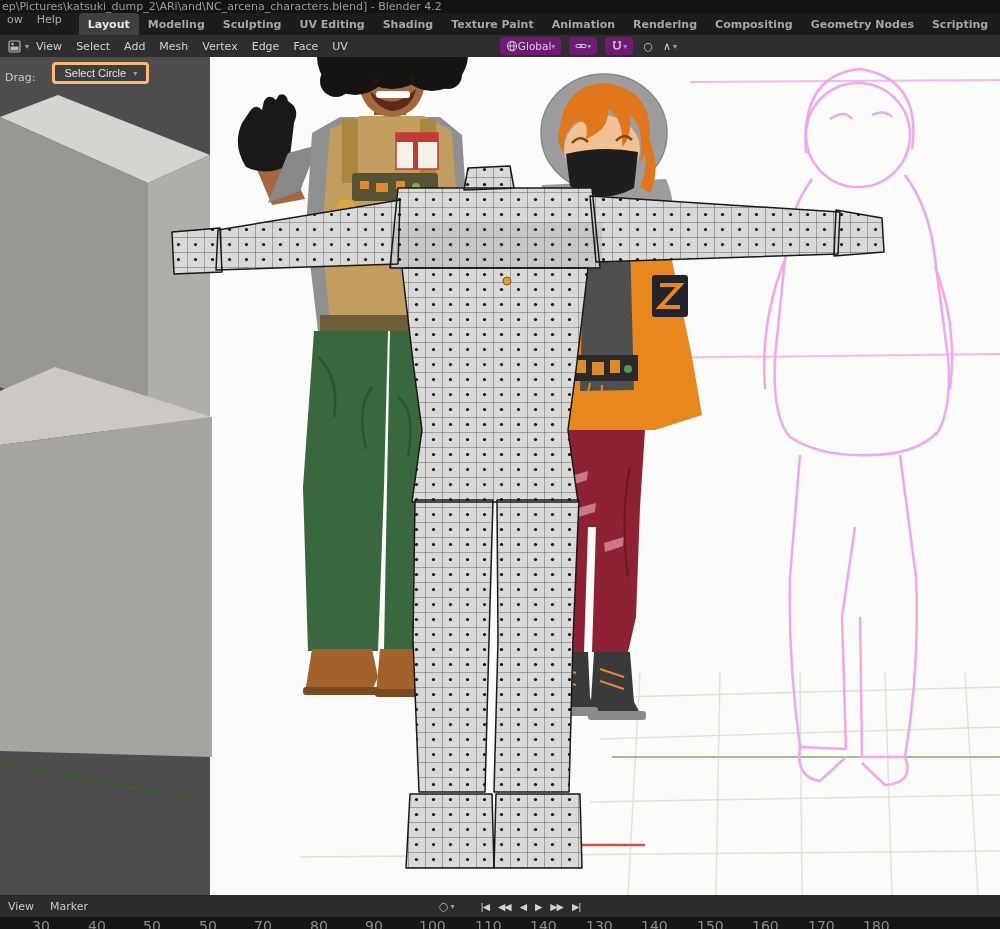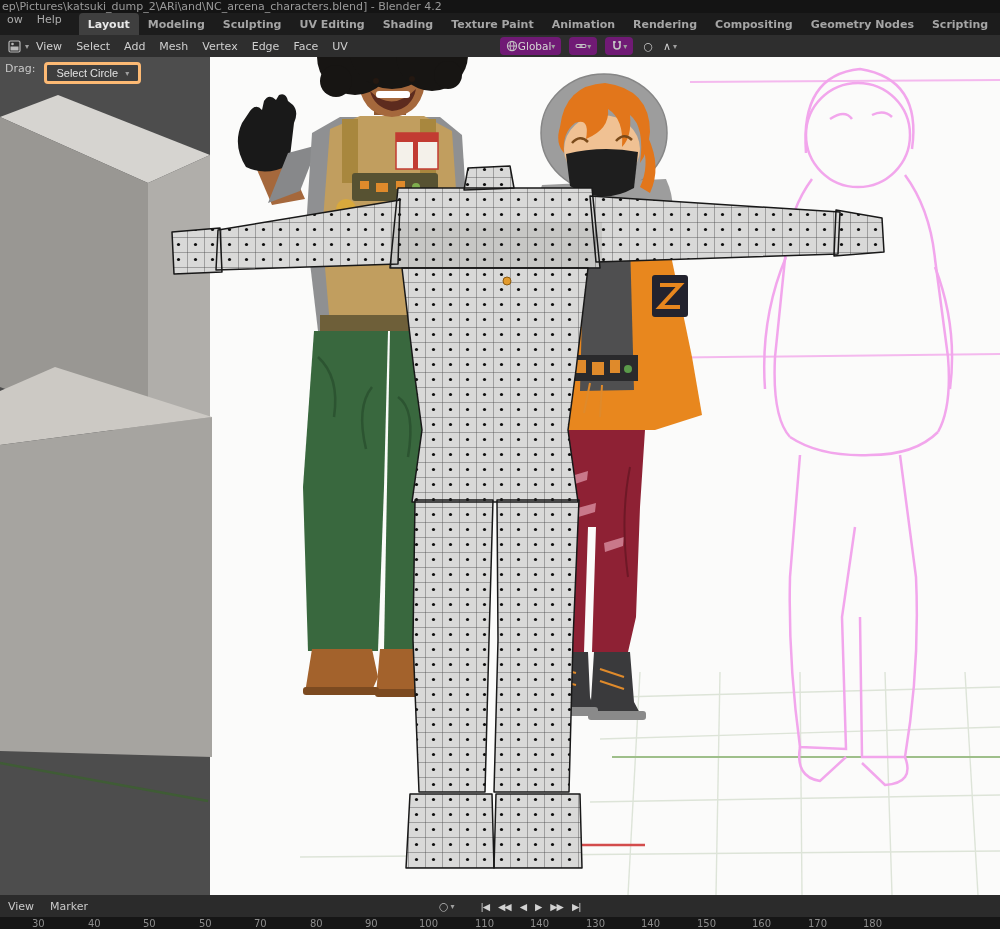--- a/index.html
+++ b/index.html
@@ -31,37 +31,37 @@
     padding:1px 6px;font-size:10.5px;color:#d5d5d5;height:18px;}
   .pill.first{margin-left:145px;}
   .pill + .pill{margin-left:8px;}
   .lonely-icon{margin-left:10px;color:#cfcfcf;font-size:11px;display:flex;align-items:center;gap:2px;}
   .caret{font-size:8px;color:#9f9f9f;}
 
   
   .viewport{flex:1;position:relative;overflow:hidden;background:#4d4d4d;}
   .scene{position:absolute;inset:0;width:100%;height:100%;display:block;}
   .outl{fill:none;stroke:#181818;stroke-width:1.5;stroke-linejoin:round;}
-  .toolrow{position:absolute;top:5px;left:5px;display:flex;align-items:flex-start;
-    gap:9px;color:#c8c8c8;font-size:11px;}
+  .toolrow{position:absolute;top:5px;left:5px;display:flex;align-items:flex-end;
+    gap:17px;color:#c8c8c8;font-size:11px;}
   .toolbtn{background:#3e3e3e;border:3px solid #fdba74;border-radius:4px;
     color:#e2e2e2;font-size:11px;padding:2px 9px;display:flex;gap:7px;
     align-items:center;cursor:default;}
 
   
   .tl-header{height:22px;background:#2b2b2b;display:flex;align-items:center;
     font-size:11px;color:#c9c9c9;position:relative;}
   .tl-menu{padding:0 8px;cursor:default;}
   .tl-center{position:absolute;left:50%;top:0;height:100%;
     transform:translateX(-42%);display:flex;align-items:center;}
   .autokey{display:flex;align-items:center;gap:2px;margin-right:22px;color:#bdbdbd;}
   .transport{display:flex;align-items:center;gap:1px;}
   .tbtn{color:#d2d2d2;font-size:9.5px;padding:1px 4px;letter-spacing:-1px;cursor:default;}
   .tl-ruler{height:12px;background:#161616;position:relative;
-    font-size:10px;color:#8d8d8d;}
+    font-size:14px;color:#8d8d8d;}
   .frame{position:absolute;top:1px;}
 </style>
 </head>
 <body>
 
 <div class="app">
 
   <div class="titlebar">
     <span>ep\Pictures\katsuki_dump_2\ARi\and\NC_arcena_characters.blend] - Blender 4.2</span>
   </div>

